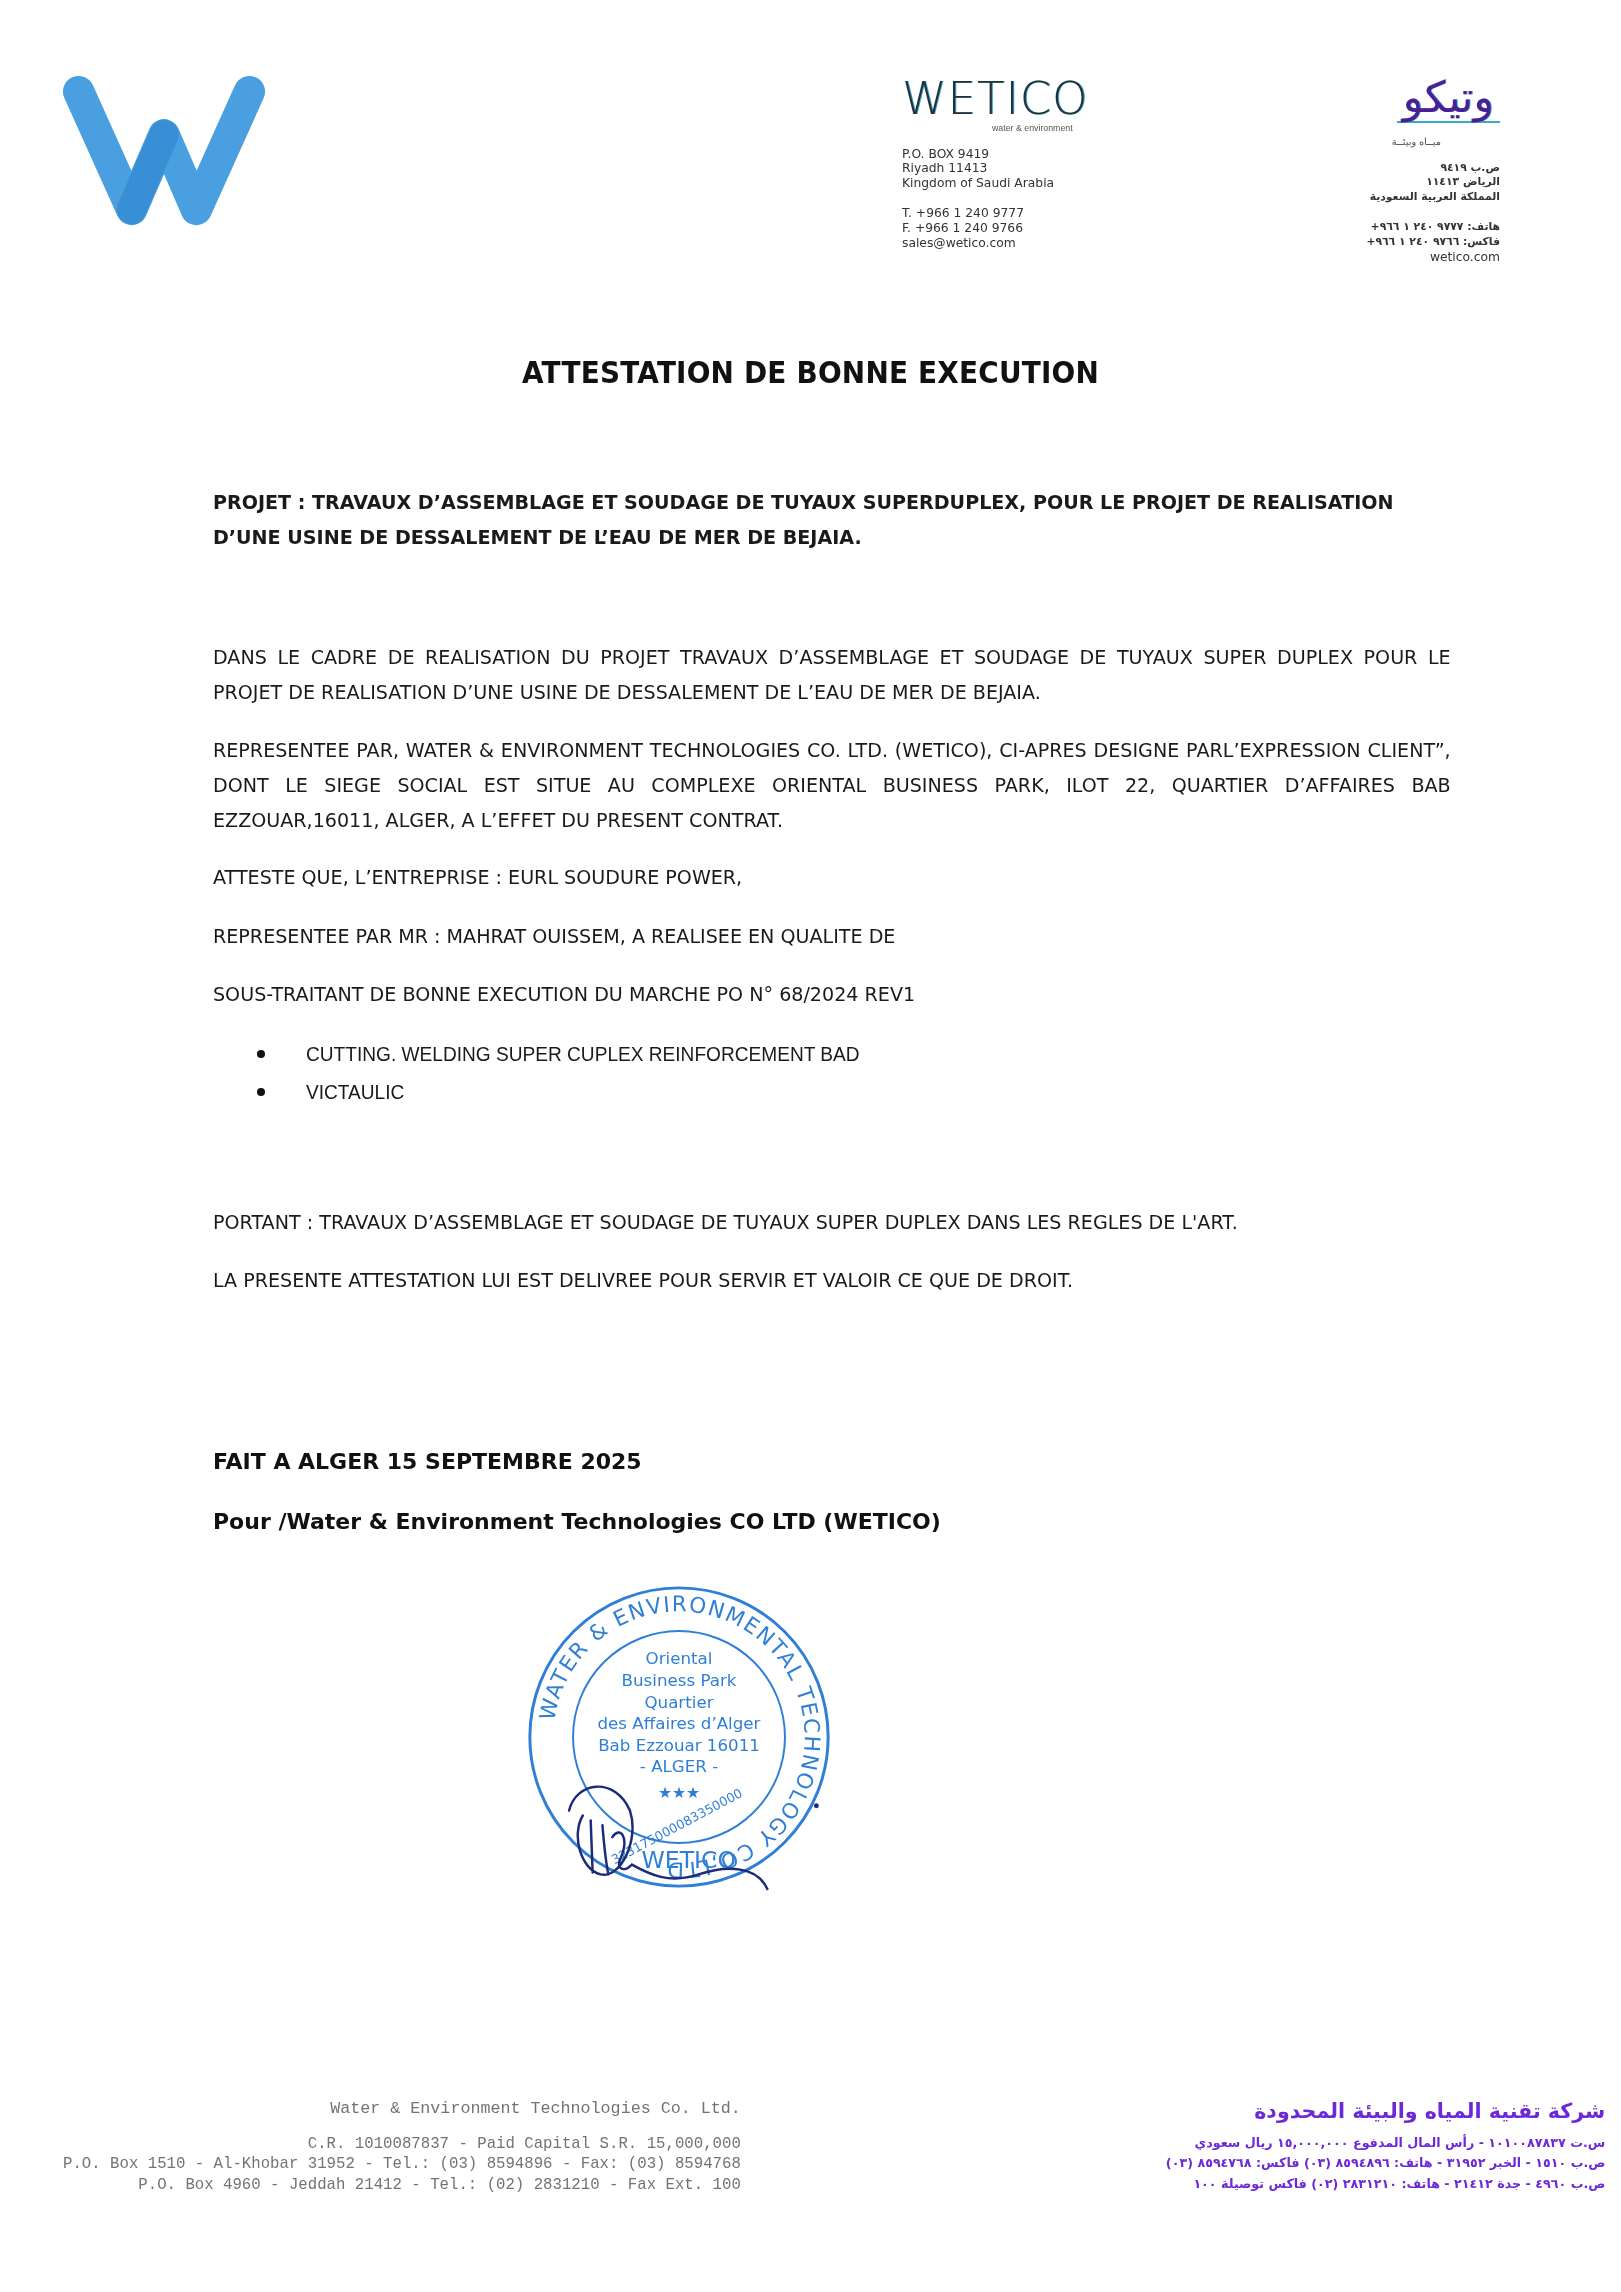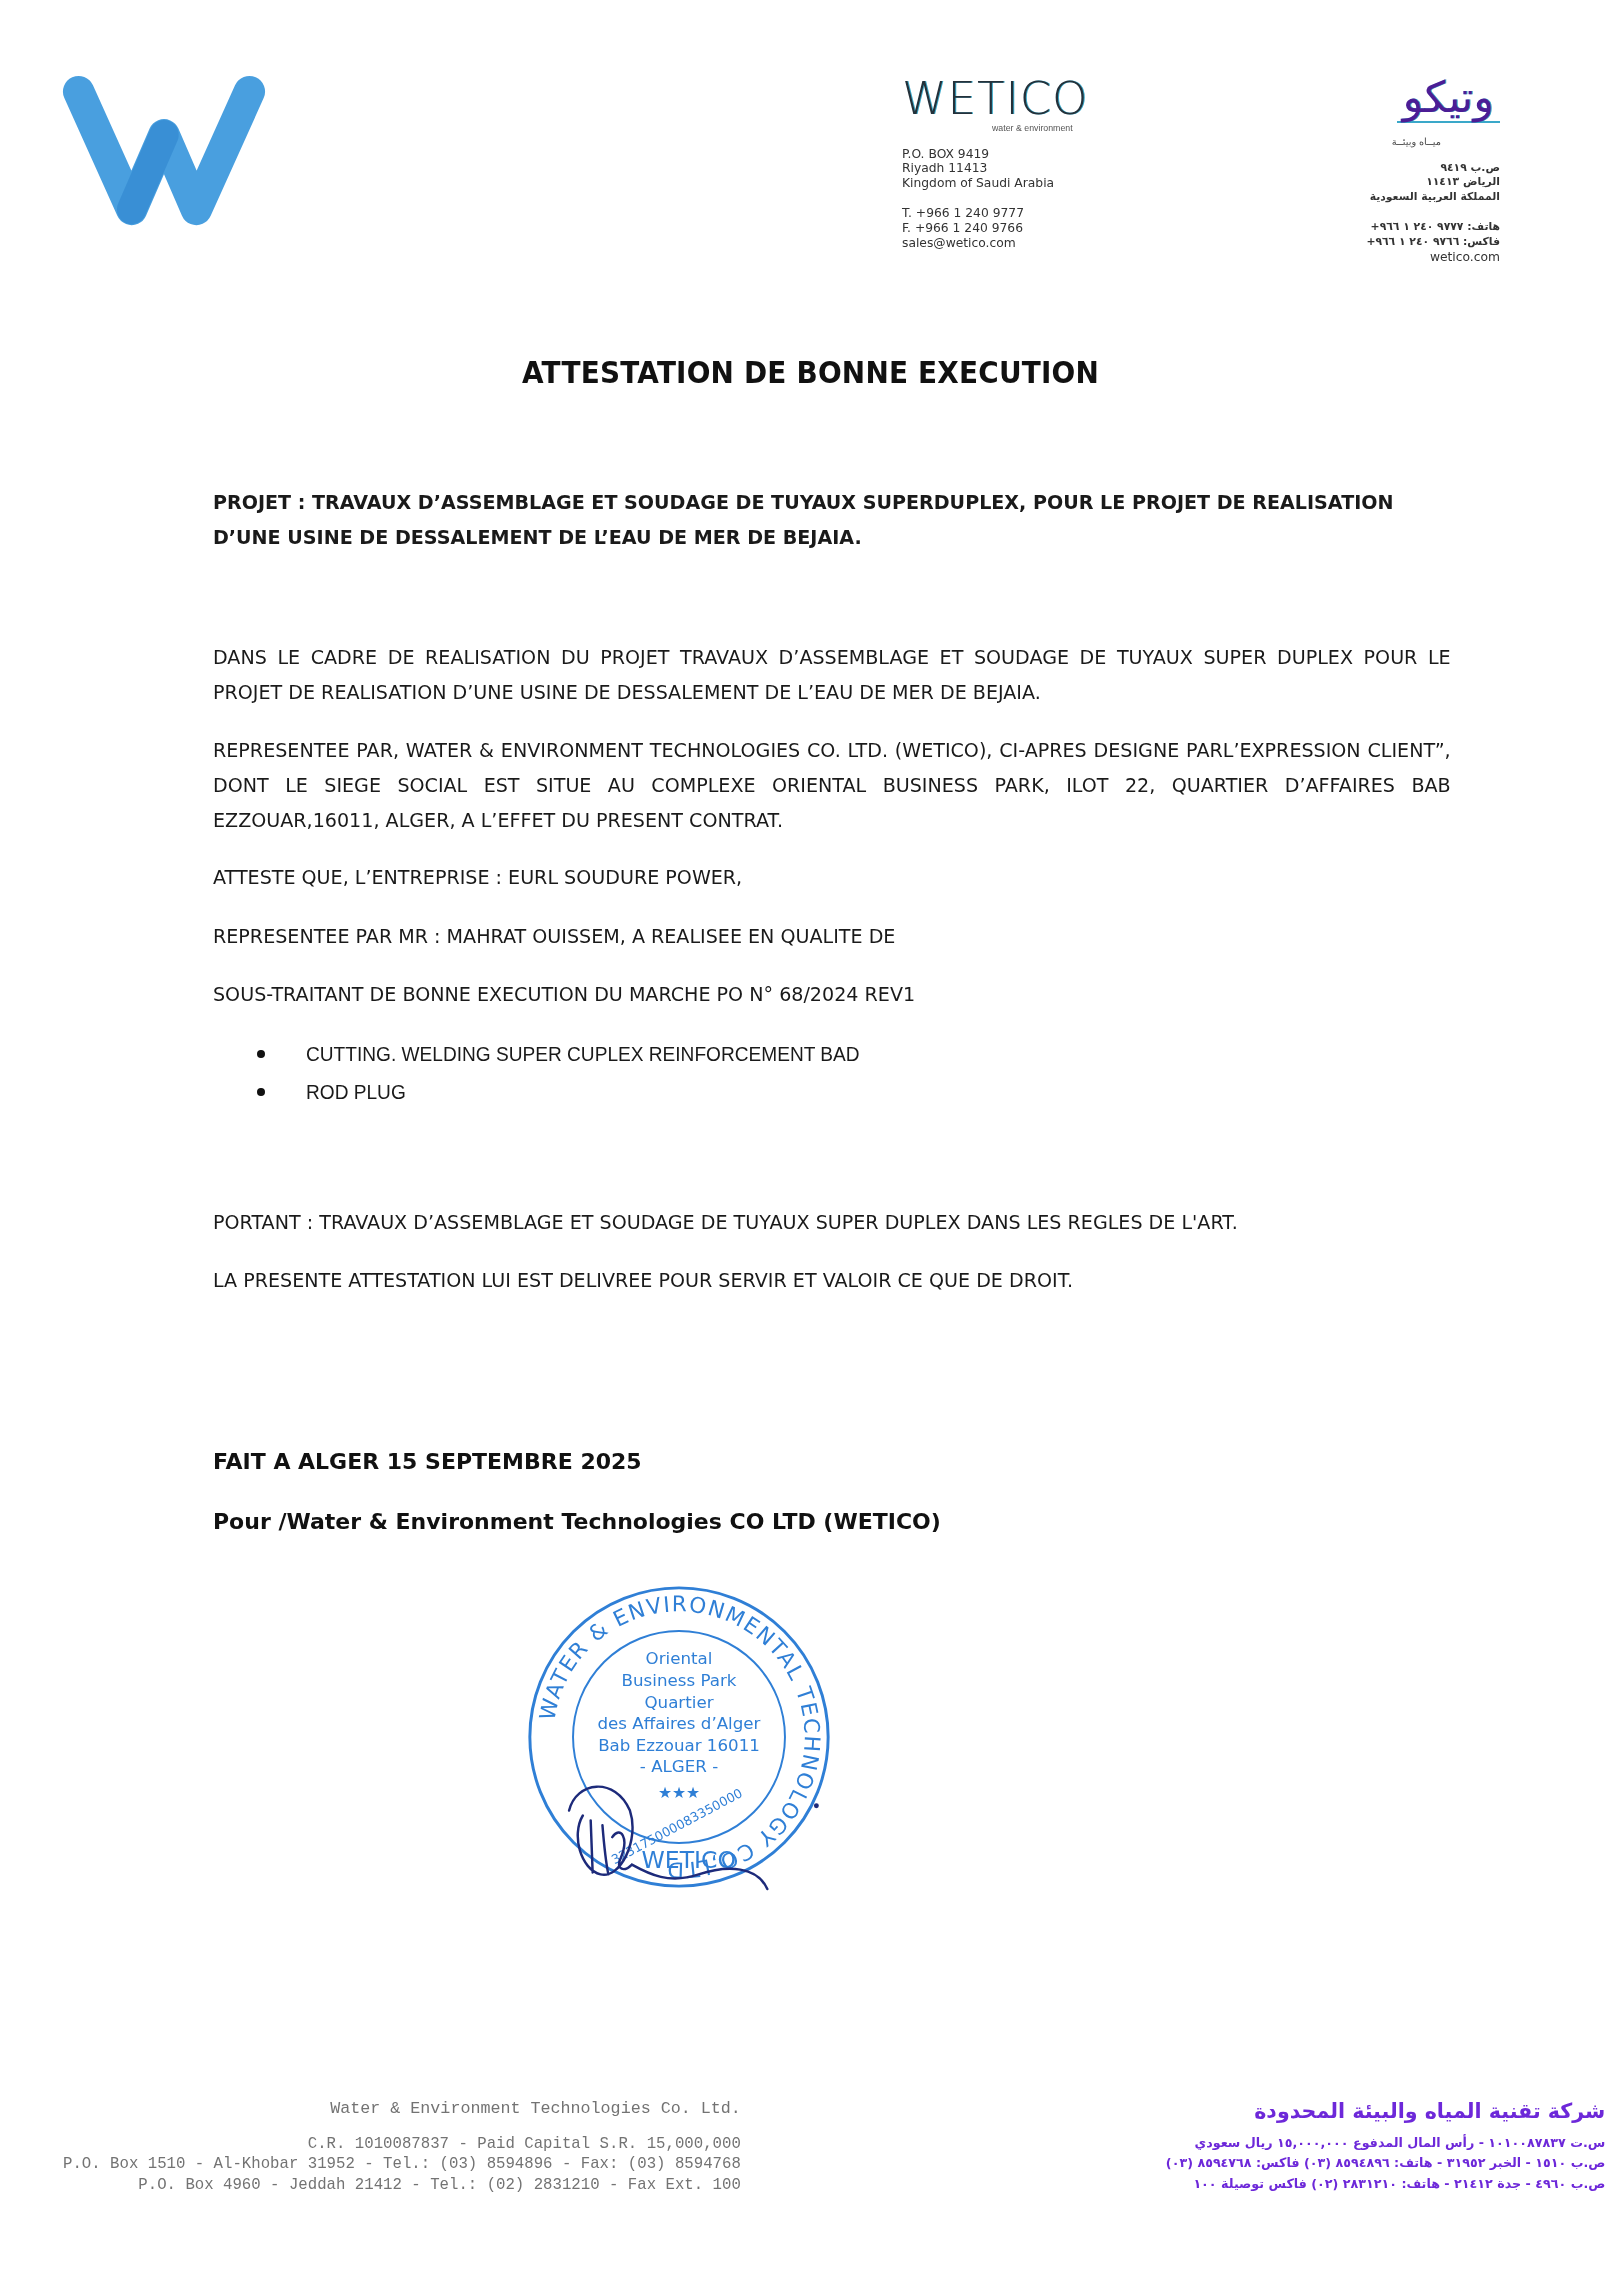--- a/index.html
+++ b/index.html
@@ -95,21 +95,21 @@
 <div class="body-text" style="top:924px; transform:scaleX(0.955);">REPRESENTEE PAR MR : MAHRAT OUISSEM, A REALISEE EN QUALITE DE</div>
 <div class="body-text" style="top:982px; transform:scaleX(0.955);">SOUS-TRAITANT DE BONNE EXECUTION DU MARCHE PO N° 68/2024 REV1</div>
 
 <div class="bullets">
   <div class="bullet-row">
       <span class="bullet-dot"></span>
       <span style="display:inline-block;transform:scaleX(0.955);transform-origin:left;">CUTTING. WELDING SUPER CUPLEX REINFORCEMENT BAD</span>
     </div>
   <div class="bullet-row">
       <span class="bullet-dot"></span>
-      <span style="display:inline-block;transform:scaleX(0.955);transform-origin:left;">ROD PLUG</span>
+      <span style="display:inline-block;transform:scaleX(0.955);transform-origin:left;">VICTAULIC</span>
     </div>
 </div>
 
 <div class="body-text" style="top:1210px; transform:scaleX(0.955);">PORTANT : TRAVAUX D’ASSEMBLAGE ET SOUDAGE DE TUYAUX SUPER DUPLEX DANS LES REGLES DE L'ART.</div>
 <div class="body-text" style="top:1268px; transform:scaleX(0.955);">LA PRESENTE ATTESTATION LUI EST DELIVREE POUR SERVIR ET VALOIR CE QUE DE DROIT.</div>
 
 <div class="signoff bold" style="top:1449px;">FAIT A ALGER 15 SEPTEMBRE 2025</div>
 <div class="signoff bold" style="top:1509px;">Pour /Water &amp; Environment Technologies CO LTD (WETICO)</div>
 
 <svg class="stamp" viewBox="0 0 320 320">

